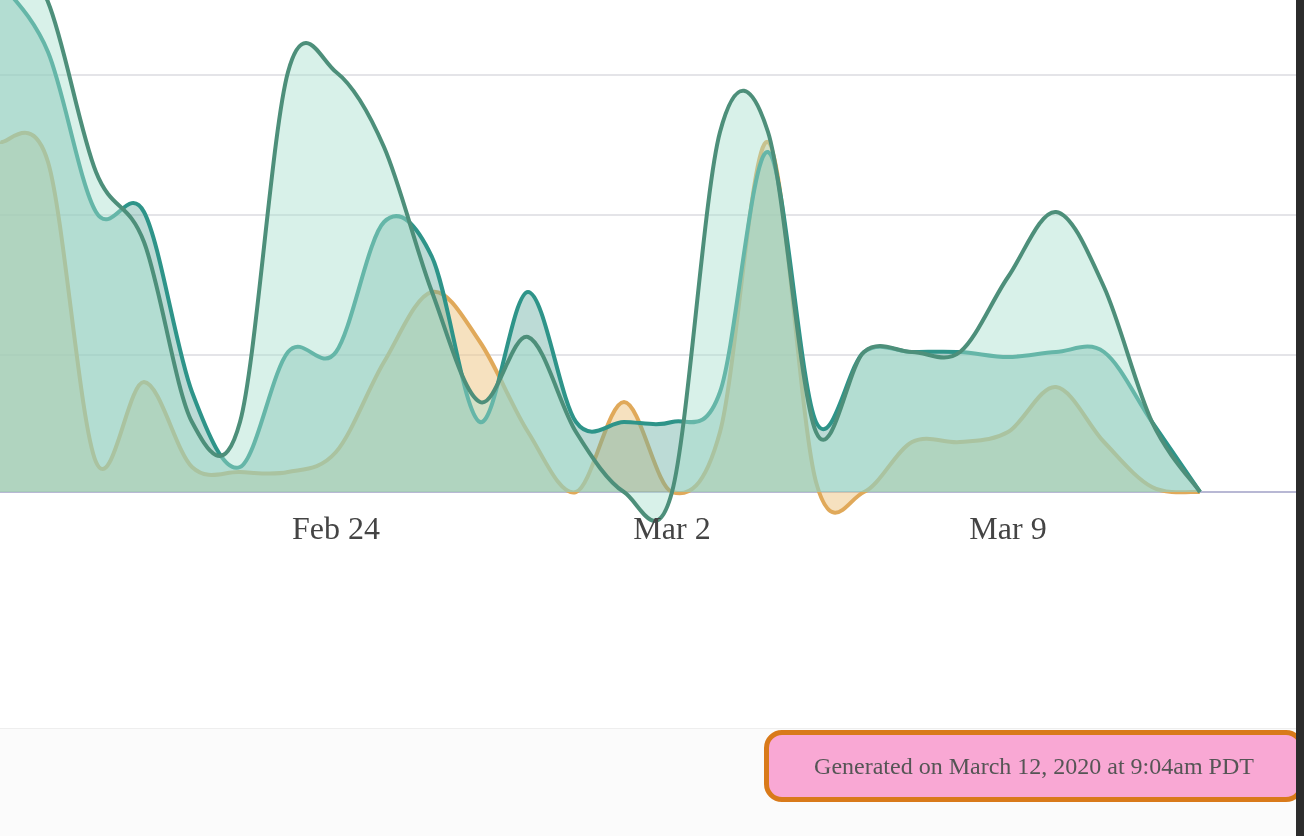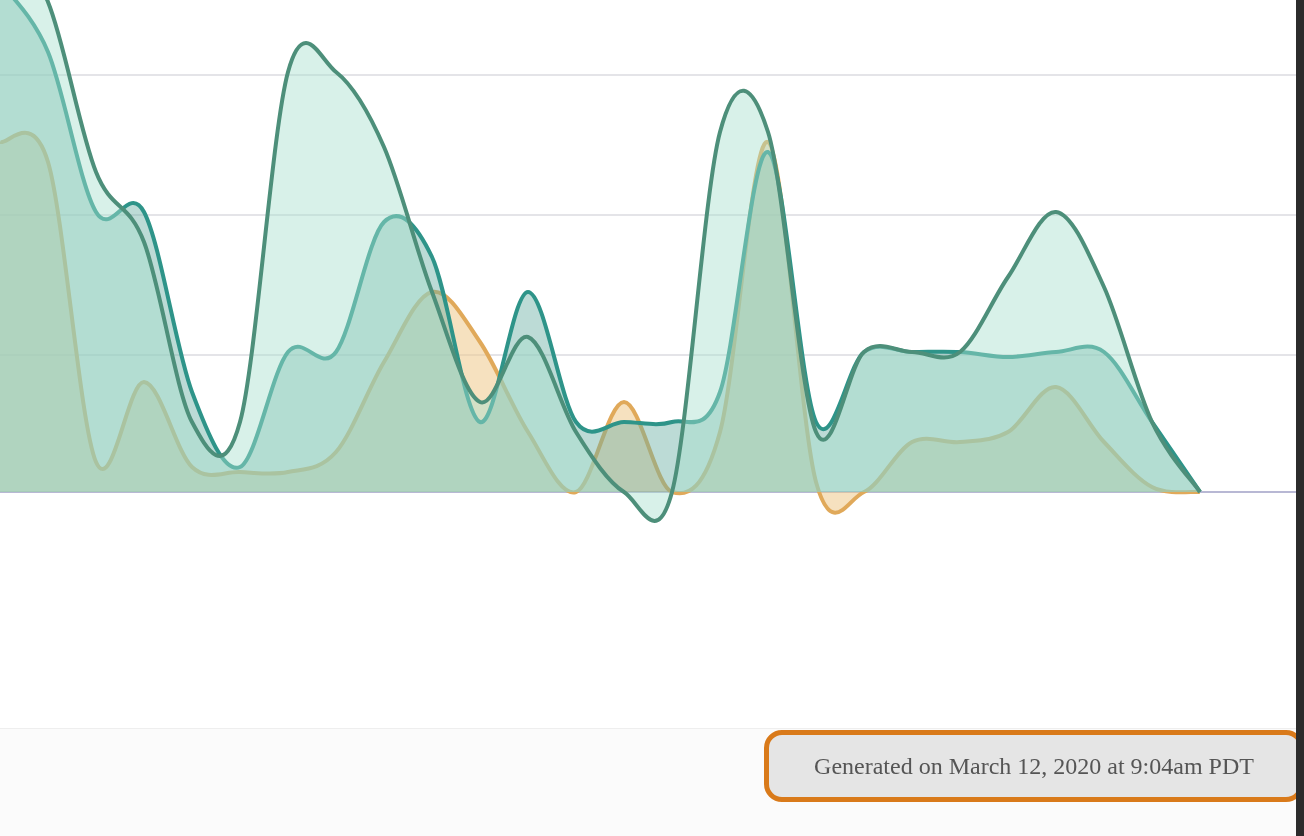--- a/index.html
+++ b/index.html
@@ -4,21 +4,21 @@
 <style>
   html,body{margin:0;padding:0;width:1304px;height:836px;background:#fff;
     font-family:Georgia,'Times New Roman',serif;overflow:hidden;}
   .chart-wrap{position:relative;width:1304px;height:570px;}
   .chart-svg{position:absolute;left:0;top:0;width:1304px;height:570px;}
   .xlabels{position:absolute;left:0;top:510px;width:1304px;height:50px;}
   .xlabel{position:absolute;top:0;font-size:32px;color:#444;transform:translateX(-50%);}
   .footer-bar{position:absolute;left:0;top:728px;width:1304px;height:108px;
     background:#fbfbfb;border-top:1px solid #eee;}
   .gen-callout{position:absolute;right:0;top:730px;width:540px;height:72px;
-    border:5px solid #d97a1a;border-radius:18px;background:#e5e5e5;display:flex;
+    border:5px solid #d97a1a;border-radius:18px;background:#f9a8d4;display:flex;
     align-items:center;justify-content:center;box-sizing:border-box;}
   .gen-text{font-size:24px;color:#555;font-family:Georgia,serif;}
   .right-edge{position:absolute;right:0;top:0;width:8px;height:836px;background:#2c2c2c;}
   .gridline{stroke:#e4e4e8;stroke-width:2;}
   .axisline{stroke:#b8b8d4;stroke-width:2;}
   .s-orange-fill{fill:#efc88a;opacity:0.55;}
   .s-orange-line{stroke:#e0a95a;stroke-width:4;fill:none;}
   .s-teal-fill{fill:#6bb0a4;opacity:0.45;}
   .s-teal-line{stroke:#2e9489;stroke-width:4;fill:none;}
   .s-mint-fill{fill:#a8e0cf;opacity:0.45;}
@@ -33,20 +33,25 @@
       <line x1="0" x2="1304" y1="215" y2="215" class="gridline"></line>
       <line x1="0" x2="1304" y1="355" y2="355" class="gridline"></line>
       <line x1="0" x2="1304" y1="492" y2="492" class="axisline"></line>
       <path d="M 0 142 C 8.0 145.3, 32.0 108.7, 48 162 C 64.0 215.3, 80.0 425.3, 96 462 C 112.0 498.7, 128.0 381.2, 144 382 C 160.0 382.8, 176.0 452.0, 192 467 C 208.0 482.0, 224.0 471.2, 240 472 C 256.0 472.8, 272.0 475.3, 288 472 C 304.0 468.7, 320.0 470.3, 336 452 C 352.0 433.7, 368.0 388.7, 384 362 C 400.0 335.3, 416.0 295.3, 432 292 C 448.0 288.7, 464.0 318.7, 480 342 C 496.0 365.3, 512.0 407.0, 528 432 C 544.0 457.0, 560.0 497.0, 576 492 C 592.0 487.0, 608.0 402.0, 624 402 C 640.0 402.0, 656.0 487.0, 672 492 C 688.0 497.0, 704.0 490.3, 720 432 C 736.0 373.7, 752.0 133.7, 768 142 C 784.0 150.3, 800.0 423.7, 816 482 C 832.0 540.3, 848.0 498.7, 864 492 C 880.0 485.3, 896.0 450.3, 912 442 C 928.0 433.7, 944.0 443.7, 960 442 C 976.0 440.3, 992.0 441.2, 1008 432 C 1024.0 422.8, 1040.0 385.3, 1056 387 C 1072.0 388.7, 1088.0 425.3, 1104 442 C 1120.0 458.7, 1136.0 478.7, 1152 487 C 1168.0 495.3, 1192.0 491.2, 1200 492 L 1200 492 L 0 492 Z" class="s-orange-fill"></path>
       <path d="M 0 142 C 8.0 145.3, 32.0 108.7, 48 162 C 64.0 215.3, 80.0 425.3, 96 462 C 112.0 498.7, 128.0 381.2, 144 382 C 160.0 382.8, 176.0 452.0, 192 467 C 208.0 482.0, 224.0 471.2, 240 472 C 256.0 472.8, 272.0 475.3, 288 472 C 304.0 468.7, 320.0 470.3, 336 452 C 352.0 433.7, 368.0 388.7, 384 362 C 400.0 335.3, 416.0 295.3, 432 292 C 448.0 288.7, 464.0 318.7, 480 342 C 496.0 365.3, 512.0 407.0, 528 432 C 544.0 457.0, 560.0 497.0, 576 492 C 592.0 487.0, 608.0 402.0, 624 402 C 640.0 402.0, 656.0 487.0, 672 492 C 688.0 497.0, 704.0 490.3, 720 432 C 736.0 373.7, 752.0 133.7, 768 142 C 784.0 150.3, 800.0 423.7, 816 482 C 832.0 540.3, 848.0 498.7, 864 492 C 880.0 485.3, 896.0 450.3, 912 442 C 928.0 433.7, 944.0 443.7, 960 442 C 976.0 440.3, 992.0 441.2, 1008 432 C 1024.0 422.8, 1040.0 385.3, 1056 387 C 1072.0 388.7, 1088.0 425.3, 1104 442 C 1120.0 458.7, 1136.0 478.7, 1152 487 C 1168.0 495.3, 1192.0 491.2, 1200 492" class="s-orange-line"></path>
       <path d="M 0 -18 C 8.0 -6.3, 32.0 13.7, 48 52 C 64.0 90.3, 80.0 185.3, 96 212 C 112.0 238.7, 128.0 182.0, 144 212 C 160.0 242.0, 176.0 349.5, 192 392 C 208.0 434.5, 224.0 473.7, 240 467 C 256.0 460.3, 272.0 371.2, 288 352 C 304.0 332.8, 320.0 373.7, 336 352 C 352.0 330.3, 368.0 237.8, 384 222 C 400.0 206.2, 416.0 223.7, 432 257 C 448.0 290.3, 464.0 416.2, 480 422 C 496.0 427.8, 512.0 292.0, 528 292 C 544.0 292.0, 560.0 400.3, 576 422 C 592.0 443.7, 608.0 422.0, 624 422 C 640.0 422.0, 656.0 427.0, 672 422 C 688.0 417.0, 704.0 437.0, 720 392 C 736.0 347.0, 752.0 147.0, 768 152 C 784.0 157.0, 800.0 388.7, 816 422 C 832.0 455.3, 848.0 363.7, 864 352 C 880.0 340.3, 896.0 352.0, 912 352 C 928.0 352.0, 944.0 351.2, 960 352 C 976.0 352.8, 992.0 357.0, 1008 357 C 1024.0 357.0, 1040.0 352.8, 1056 352 C 1072.0 351.2, 1088.0 340.3, 1104 352 C 1120.0 363.7, 1136.0 398.7, 1152 422 C 1168.0 445.3, 1192.0 480.3, 1200 492 L 1200 492 L 0 492 Z" class="s-teal-fill"></path>
       <path d="M 0 -18 C 8.0 -6.3, 32.0 13.7, 48 52 C 64.0 90.3, 80.0 185.3, 96 212 C 112.0 238.7, 128.0 182.0, 144 212 C 160.0 242.0, 176.0 349.5, 192 392 C 208.0 434.5, 224.0 473.7, 240 467 C 256.0 460.3, 272.0 371.2, 288 352 C 304.0 332.8, 320.0 373.7, 336 352 C 352.0 330.3, 368.0 237.8, 384 222 C 400.0 206.2, 416.0 223.7, 432 257 C 448.0 290.3, 464.0 416.2, 480 422 C 496.0 427.8, 512.0 292.0, 528 292 C 544.0 292.0, 560.0 400.3, 576 422 C 592.0 443.7, 608.0 422.0, 624 422 C 640.0 422.0, 656.0 427.0, 672 422 C 688.0 417.0, 704.0 437.0, 720 392 C 736.0 347.0, 752.0 147.0, 768 152 C 784.0 157.0, 800.0 388.7, 816 422 C 832.0 455.3, 848.0 363.7, 864 352 C 880.0 340.3, 896.0 352.0, 912 352 C 928.0 352.0, 944.0 351.2, 960 352 C 976.0 352.8, 992.0 357.0, 1008 357 C 1024.0 357.0, 1040.0 352.8, 1056 352 C 1072.0 351.2, 1088.0 340.3, 1104 352 C 1120.0 363.7, 1136.0 398.7, 1152 422 C 1168.0 445.3, 1192.0 480.3, 1200 492" class="s-teal-line"></path>
       <path d="M 0 -60 C 8.0 -49.7, 32.0 -36.7, 48 2 C 64.0 40.7, 80.0 132.0, 96 172 C 112.0 212.0, 128.0 200.3, 144 242 C 160.0 283.7, 176.0 392.0, 192 422 C 208.0 452.0, 224.0 480.3, 240 422 C 256.0 363.7, 272.0 130.3, 288 72 C 304.0 13.7, 320.0 59.5, 336 72 C 352.0 84.5, 368.0 110.3, 384 147 C 400.0 183.7, 416.0 249.5, 432 292 C 448.0 334.5, 464.0 394.5, 480 402 C 496.0 409.5, 512.0 332.0, 528 337 C 544.0 342.0, 560.0 406.2, 576 432 C 592.0 457.8, 608.0 482.0, 624 492 C 640.0 502.0, 656.0 552.0, 672 492 C 688.0 432.0, 704.0 192.0, 720 132 C 736.0 72.0, 752.0 82.0, 768 132 C 784.0 182.0, 800.0 395.3, 816 432 C 832.0 468.7, 848.0 365.3, 864 352 C 880.0 338.7, 896.0 352.0, 912 352 C 928.0 352.0, 944.0 364.5, 960 352 C 976.0 339.5, 992.0 300.3, 1008 277 C 1024.0 253.7, 1040.0 210.3, 1056 212 C 1072.0 213.7, 1088.0 252.0, 1104 287 C 1120.0 322.0, 1136.0 387.8, 1152 422 C 1168.0 456.2, 1192.0 480.3, 1200 492 L 1200 492 L 0 492 Z" class="s-mint-fill"></path>
       <path d="M 0 -60 C 8.0 -49.7, 32.0 -36.7, 48 2 C 64.0 40.7, 80.0 132.0, 96 172 C 112.0 212.0, 128.0 200.3, 144 242 C 160.0 283.7, 176.0 392.0, 192 422 C 208.0 452.0, 224.0 480.3, 240 422 C 256.0 363.7, 272.0 130.3, 288 72 C 304.0 13.7, 320.0 59.5, 336 72 C 352.0 84.5, 368.0 110.3, 384 147 C 400.0 183.7, 416.0 249.5, 432 292 C 448.0 334.5, 464.0 394.5, 480 402 C 496.0 409.5, 512.0 332.0, 528 337 C 544.0 342.0, 560.0 406.2, 576 432 C 592.0 457.8, 608.0 482.0, 624 492 C 640.0 502.0, 656.0 552.0, 672 492 C 688.0 432.0, 704.0 192.0, 720 132 C 736.0 72.0, 752.0 82.0, 768 132 C 784.0 182.0, 800.0 395.3, 816 432 C 832.0 468.7, 848.0 365.3, 864 352 C 880.0 338.7, 896.0 352.0, 912 352 C 928.0 352.0, 944.0 364.5, 960 352 C 976.0 339.5, 992.0 300.3, 1008 277 C 1024.0 253.7, 1040.0 210.3, 1056 212 C 1072.0 213.7, 1088.0 252.0, 1104 287 C 1120.0 322.0, 1136.0 387.8, 1152 422 C 1168.0 456.2, 1192.0 480.3, 1200 492" class="s-mint-line"></path>
     </svg>
+  <div class="xlabels" id="xlabels">
+      <div class="xlabel" style="left: 336px;">Feb 24</div>
+      <div class="xlabel" style="left: 672px;">Mar 2</div>
+      <div class="xlabel" style="left: 1008px;">Mar 9</div>
+    </div>
 </div>
 
 <div class="footer-bar"></div>
 
 <div class="gen-callout">
   <span class="gen-text">Generated on March 12, 2020 at 9:04am PDT</span>
 </div>
 
 <div class="right-edge"></div>
 

